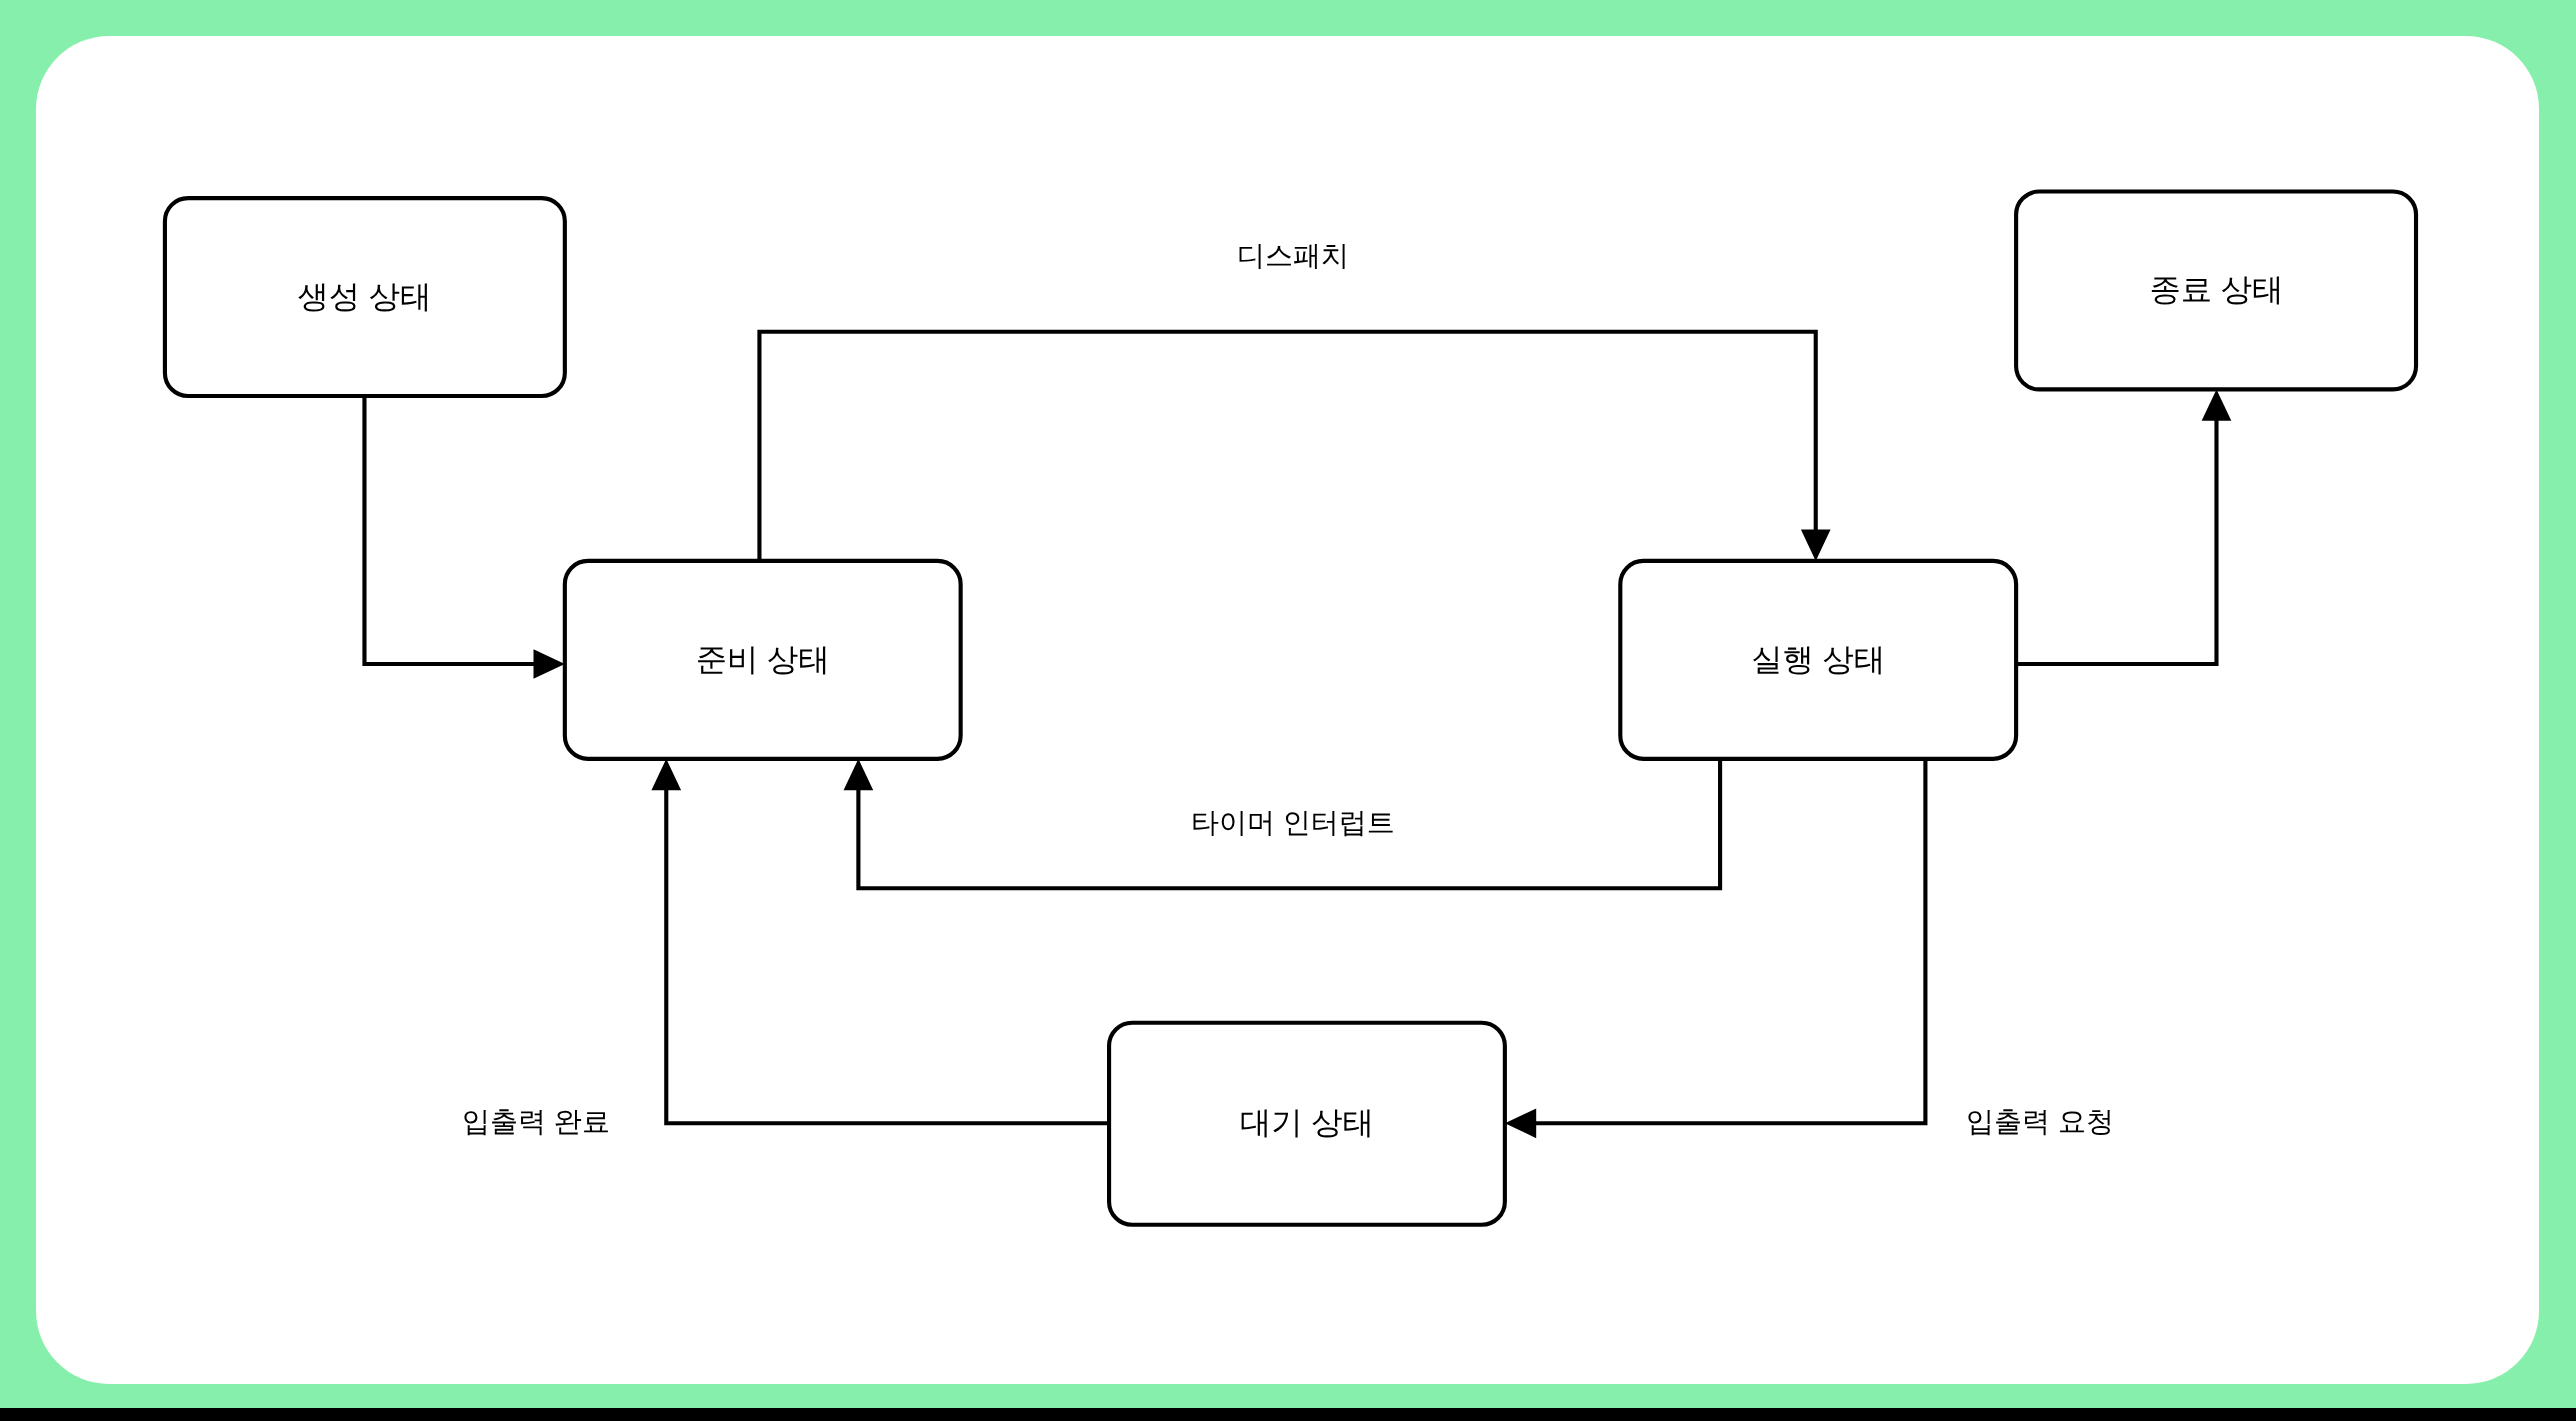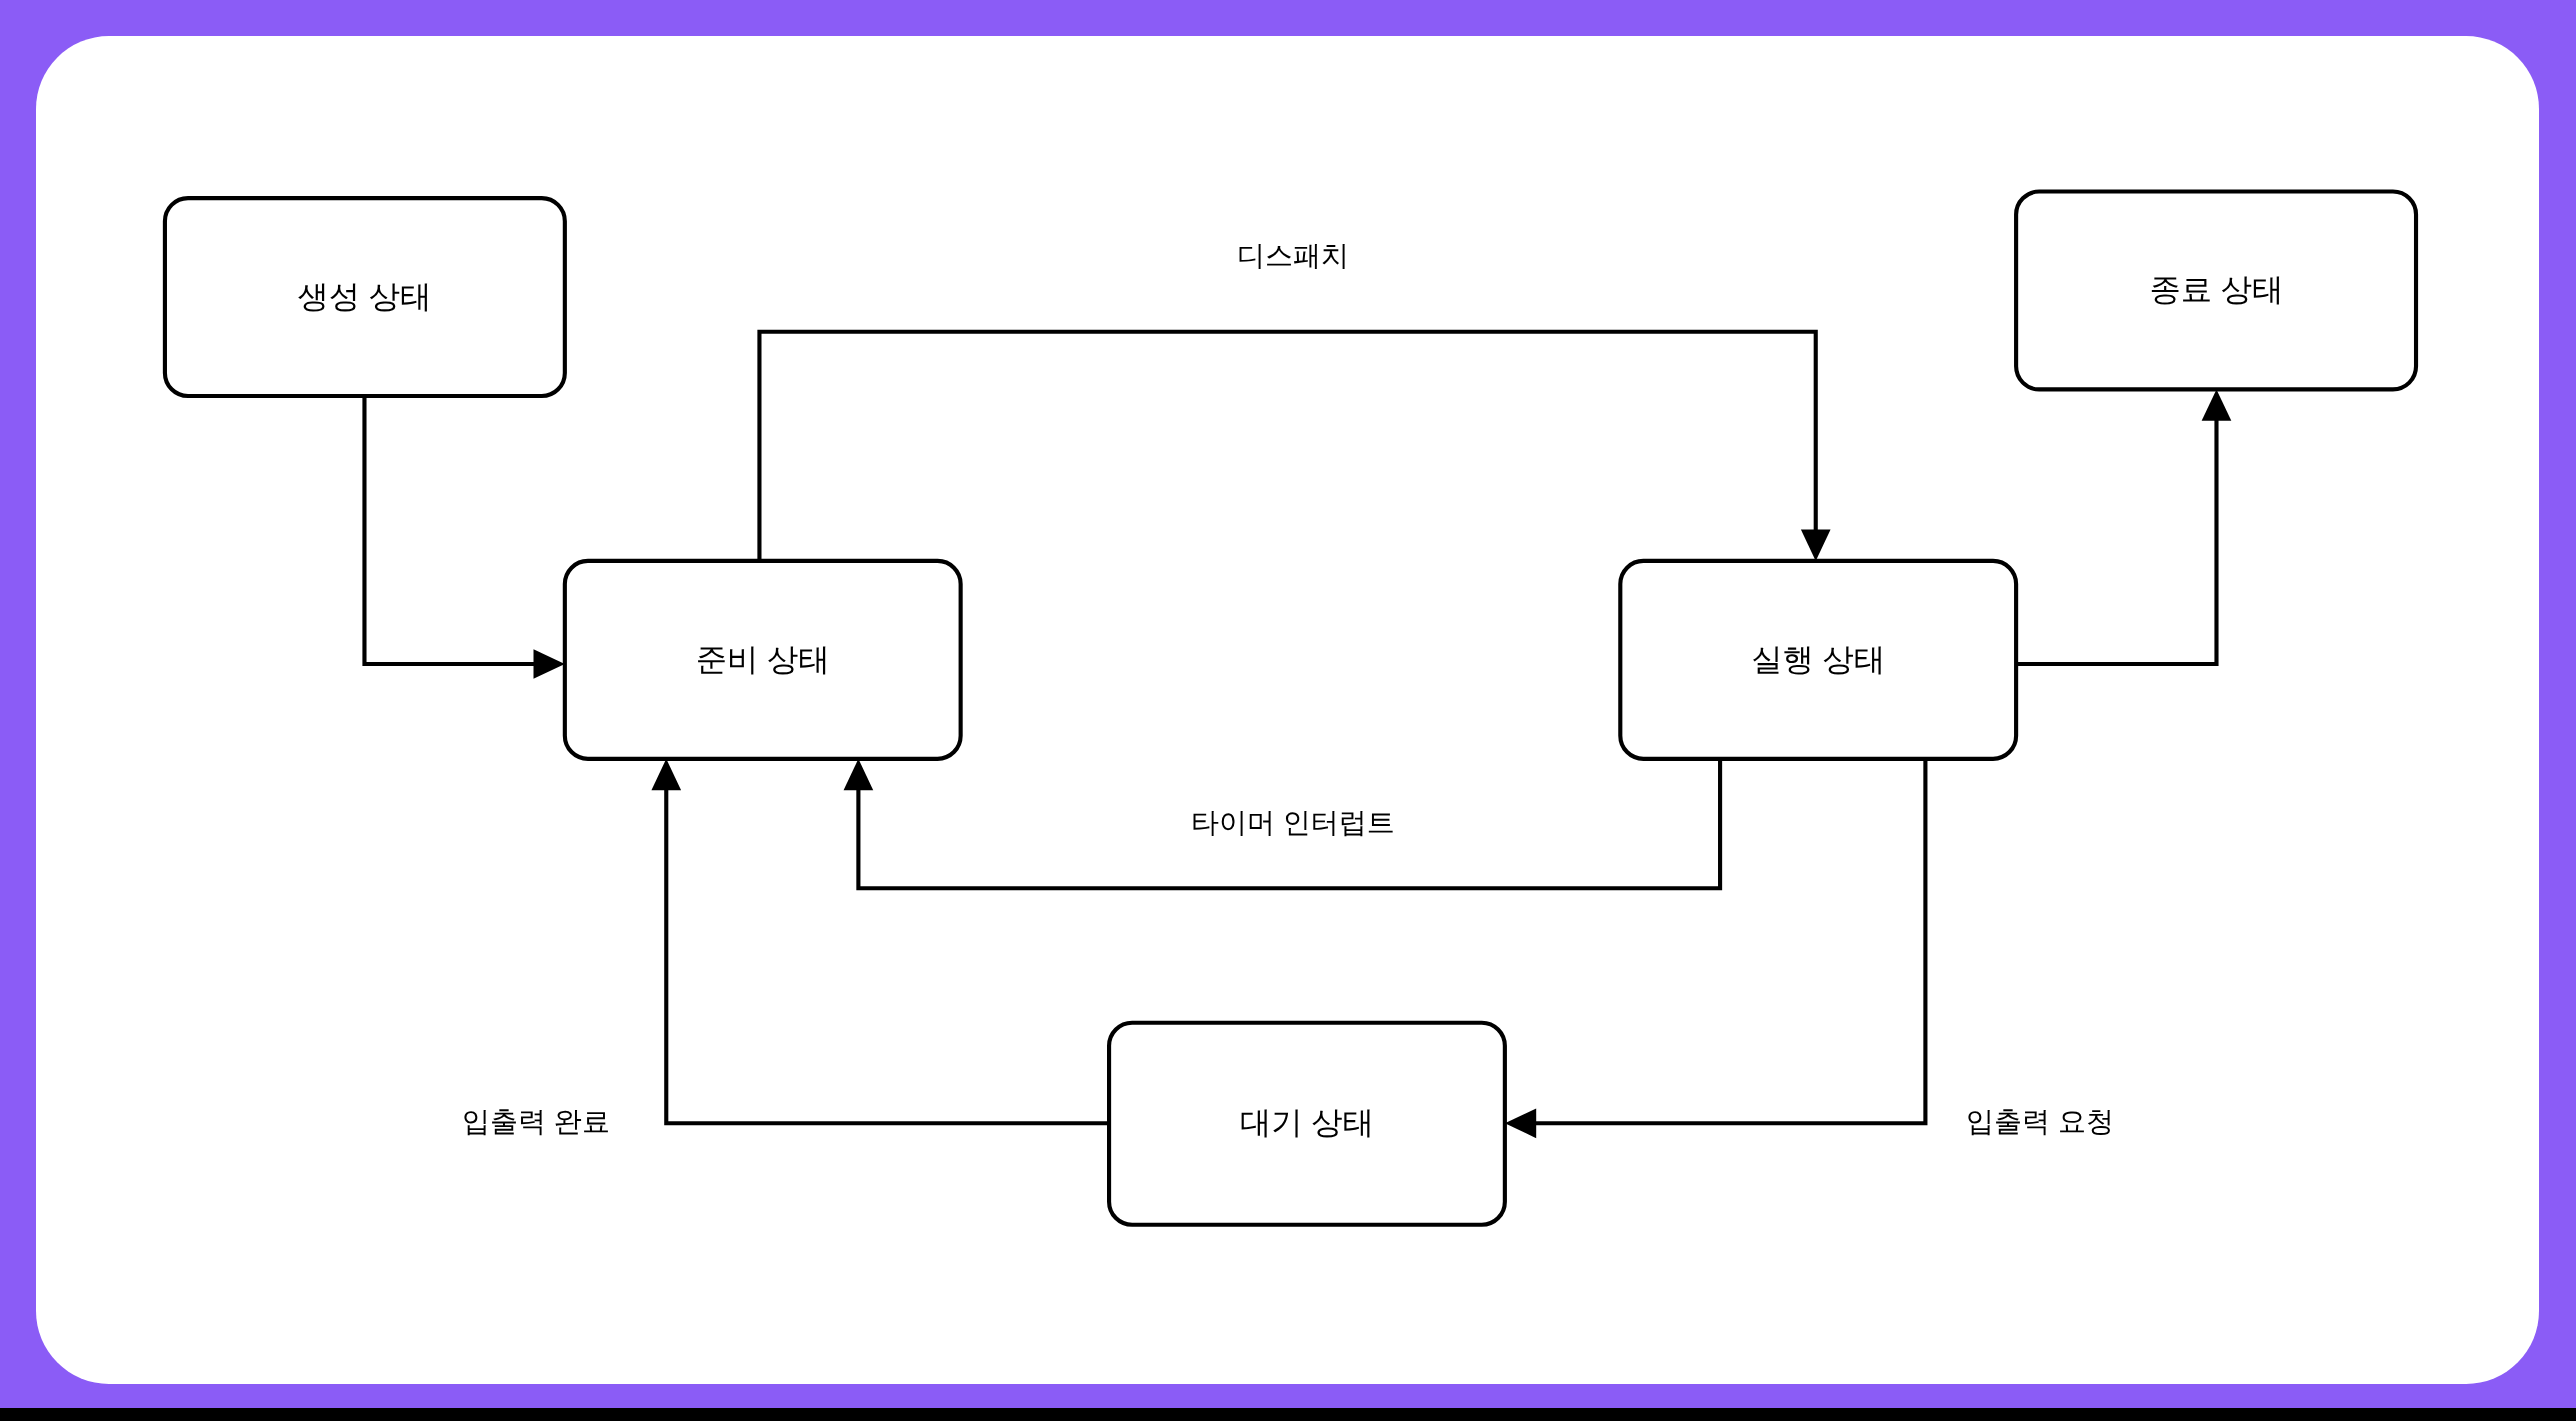--- a/index.html
+++ b/index.html
@@ -11,21 +11,21 @@
   body {
     width: 2576px;
     height: 1422px;
     font-family: "Liberation Sans", "DejaVu Sans", sans-serif;
     overflow: hidden;
   }
   #stage {
     position: relative;
     width: 2576px;
     height: 1408px;
-    background: #8b5cf6;
+    background: #86efac;
   }
   #canvas-sheet {
     position: absolute;
     left: 36px;
     top: 36px;
     width: 2503px;
     height: 1348px;
     background: #ffffff;
     border-radius: 73px;
   }

